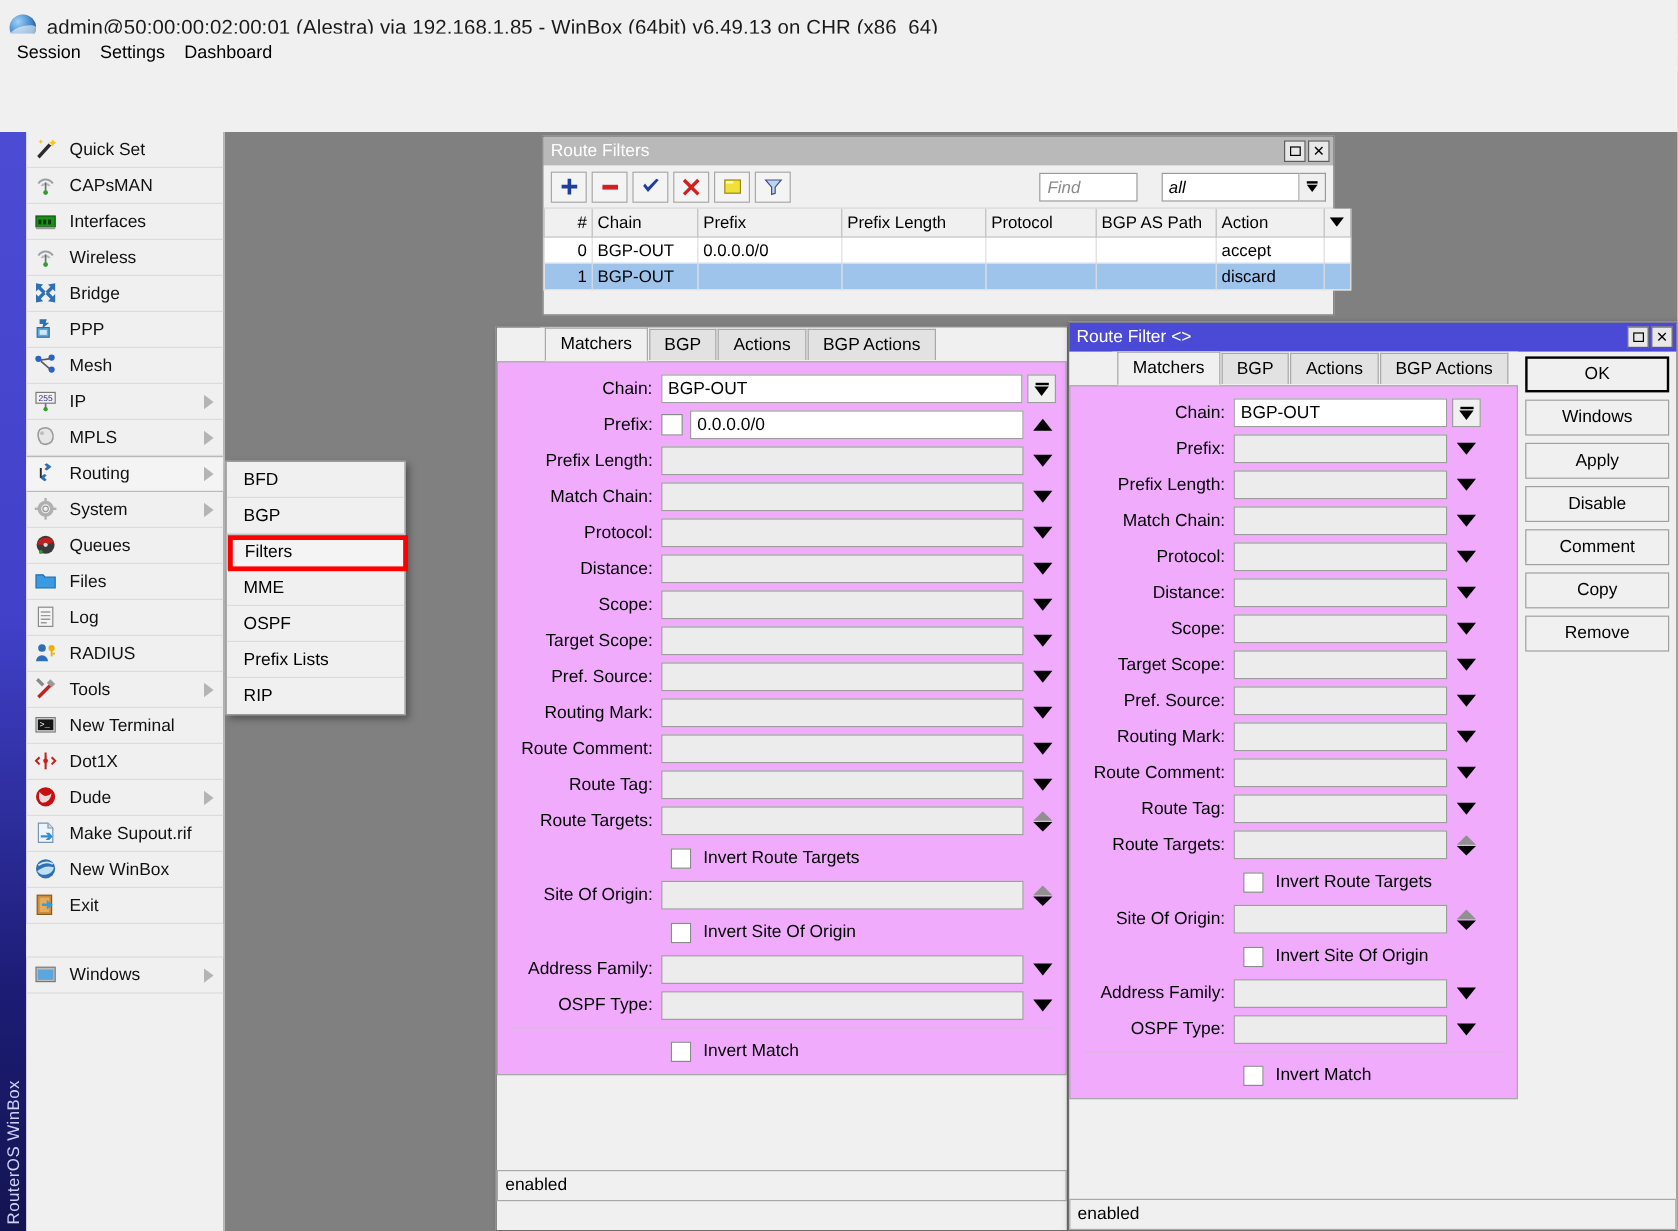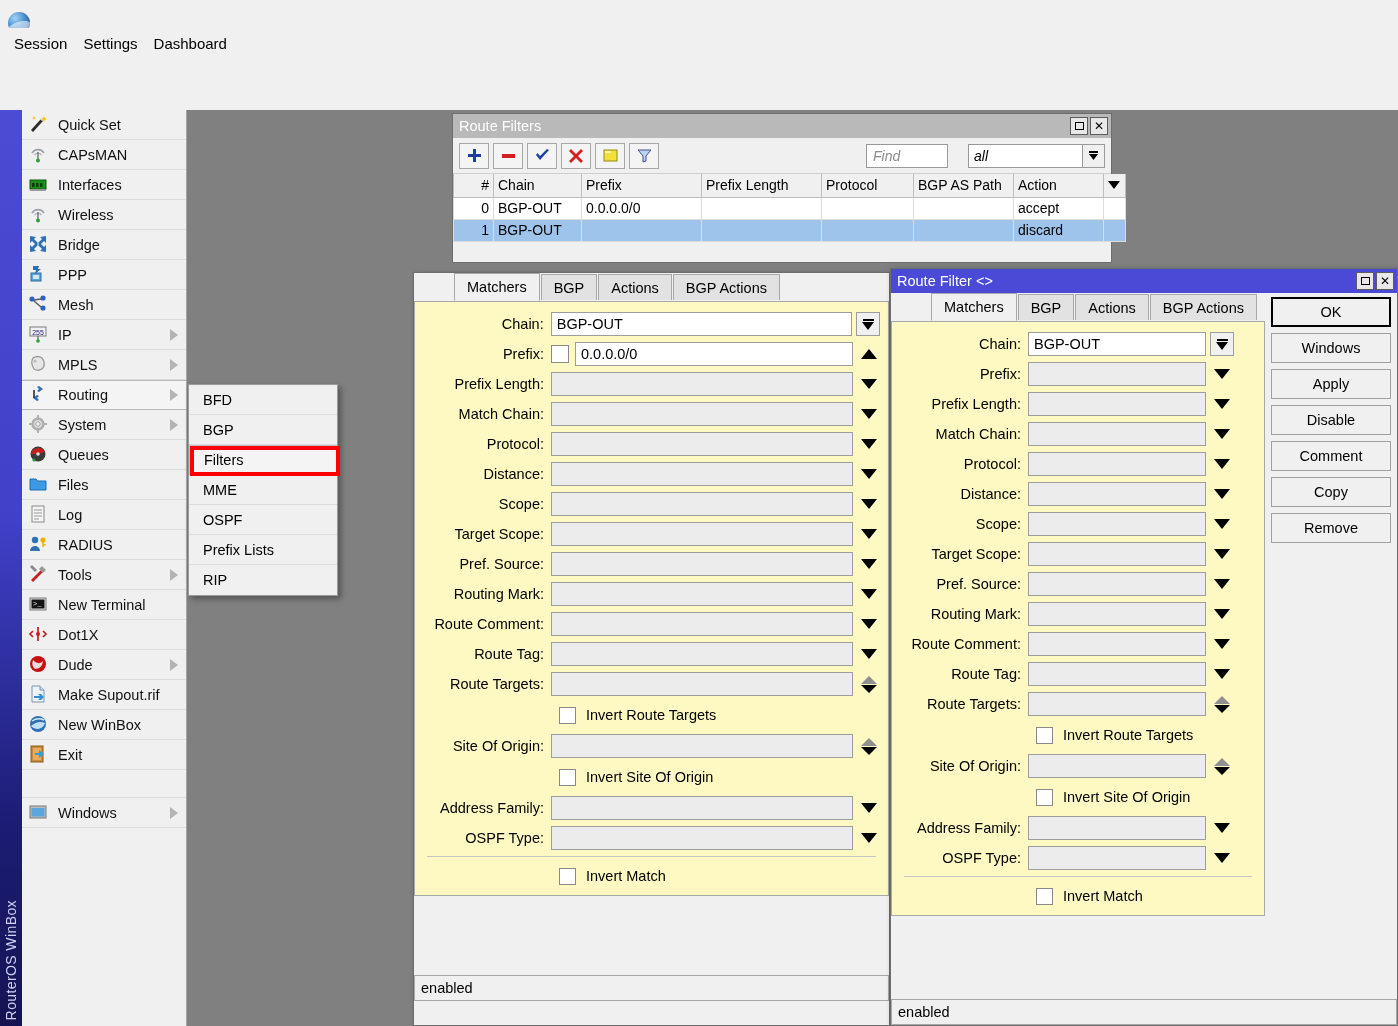--- a/index.html
+++ b/index.html
@@ -177,21 +177,21 @@
   .dlg-body { padding: 0; height: calc(100% - 24px); position: relative; }
   .tabs { display: flex; align-items: center; height: 28px; padding-left: 4px; background: #f0f0f0; margin-left: 36px; }
   .tab {
     height: 26px; padding: 0 12px; display: flex; align-items: center;
     background: #e2e2e2; border: 1px solid #a8a8a8; border-bottom: none;
     font-size: 14.5px; margin-right: 1px; cursor: default;
   }
   .tab.active { background: #f0f0f0; height: 28px; border-bottom: 1px solid #f0f0f0; }
   .tab-panel {
     border: 1px solid #a8a8a8; border-top: 1px solid #a8a8a8;
-    background: #fef9c3; padding: 10px 8px 6px 8px;
+    background: #f0abfc; padding: 10px 8px 6px 8px;
   }
   .row { display: flex; align-items: center; margin-bottom: 6px; height: 24px; }
   .row .lbl { text-align: right; font-size: 14.5px; padding-right: 7px; }
   .fld {
     height: 24px; background: #ececec; border: 1px solid #9d9d9d;
     display: flex; align-items: center; padding-left: 5px; font-size: 14.5px;
   }
   .fld.white { background: #fff; }
   .drop-caret {
     width: 0; height: 0; margin-left: 8px;
@@ -235,20 +235,21 @@
 
   svg { display: block; }
 </style>
 </head>
 <body>
 
 <div id="root">
 
   <div class="app-title">
     <div class="app-logo"></div>
+    <div class="app-title-text">admin@50:00:00:02:00:01 (Alestra) via 192.168.1.85 - WinBox (64bit) v6.49.13 on CHR (x86_64)</div>
   </div>
 
   <div class="menubar">
     <div class="mi">Session</div>
     <div class="mi">Settings</div>
     <div class="mi">Dashboard</div>
   </div>
 
 
   <div class="blue-strip">

